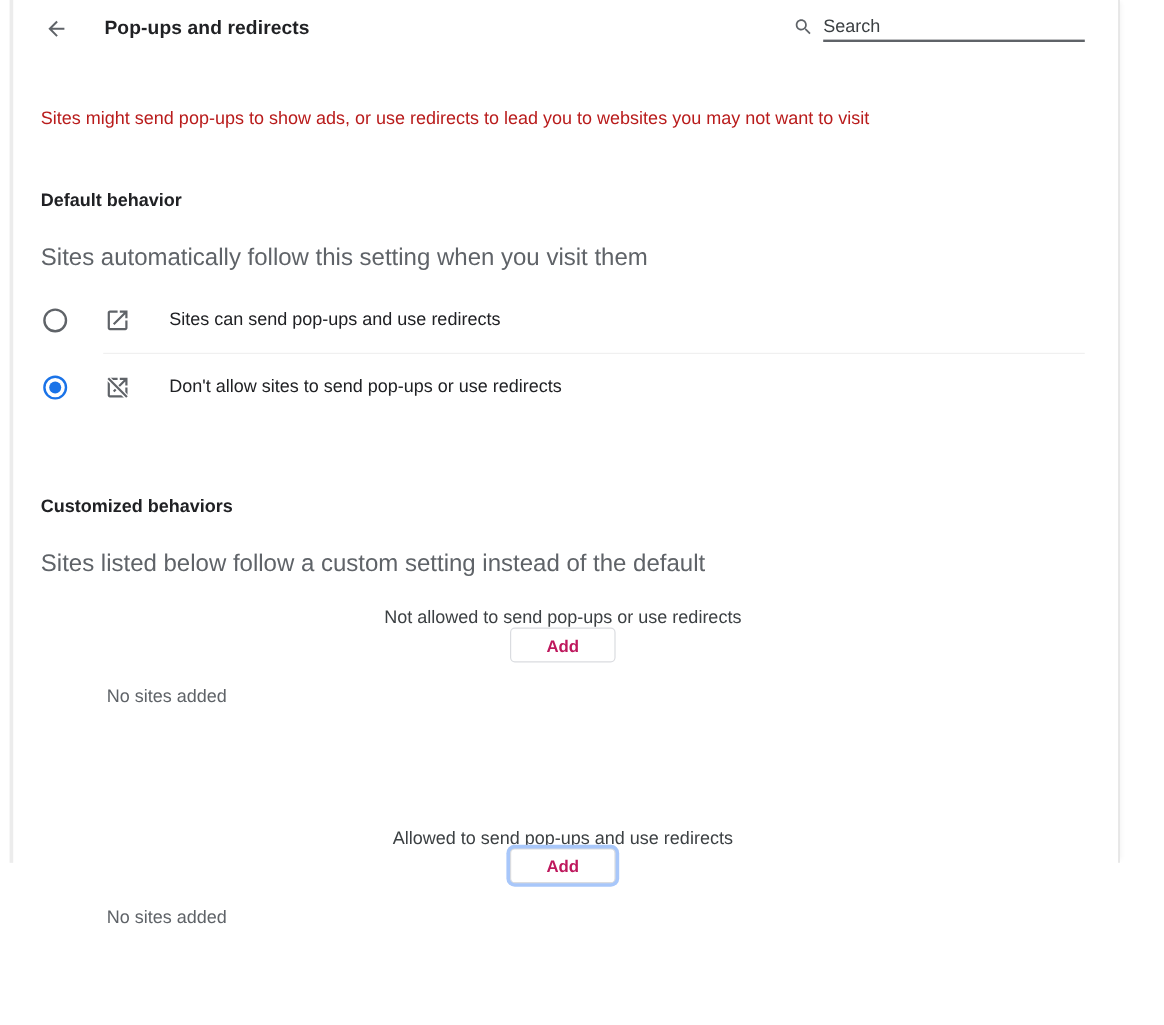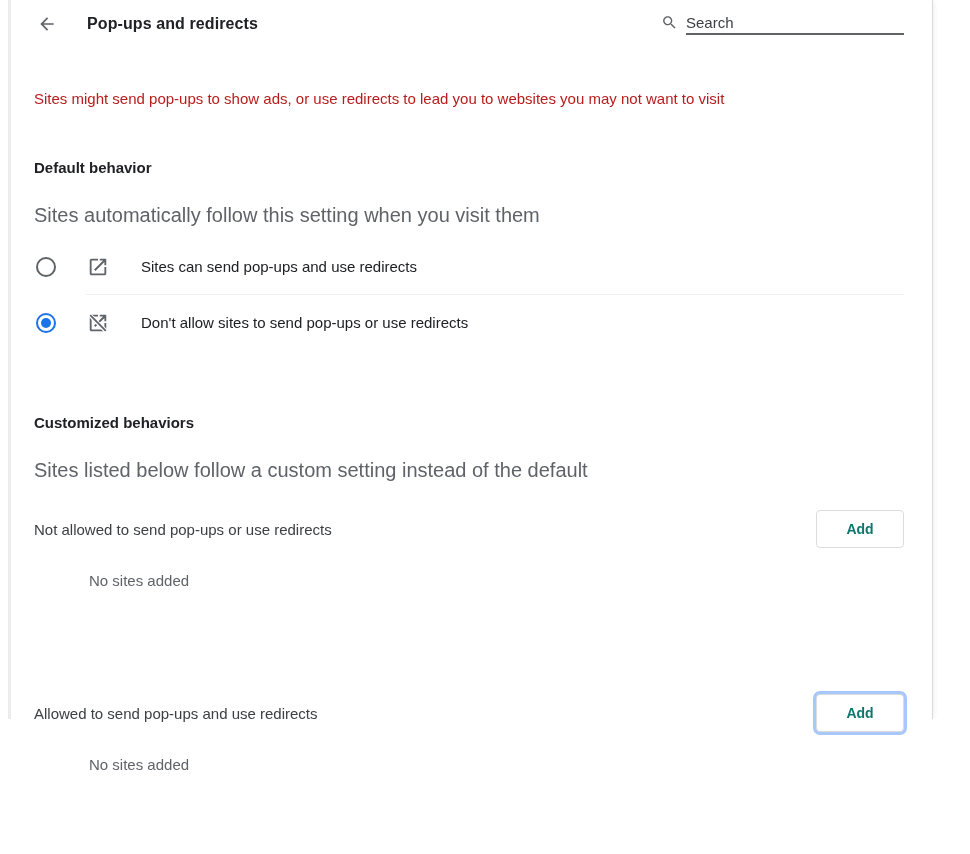--- a/index.html
+++ b/index.html
@@ -54,26 +54,26 @@
   }
   .radio-row.selected .radio-outer { border-color: #1a73e8; }
   .radio-dot { width: 10px; height: 10px; border-radius: 50%; background: transparent; }
   .radio-row.selected .radio-dot { background: #1a73e8; }
   .opt-icon { margin-left: 31px; flex: 0 0 auto; display: flex; }
   .opt-icon svg { fill: #5f6368; }
   .radio-label { margin-left: 32px; font-size: 15px; color: #202124; }
   .row-divider { border: none; border-top: 1px solid #f0f0f0; margin-left: 52px; }
 
   
-  .list-header { display: flex; align-items: center; justify-content: space-between; margin-top: 24px; height: 46px; }
+  .list-header { display: flex; align-items: center; justify-content: space-between; margin-top: 24px; height: 46px; flex-direction: column; }
   .list-label { font-size: 15px; color: #3c4043; }
   .add-btn {
     min-width: 88px; height: 38px; padding: 0 16px;
     background: #fff; border: 1px solid #dadce0; border-radius: 4px;
-    color: #0f766e; font-family: "Liberation Sans", sans-serif;
+    color: #be185d; font-family: "Liberation Sans", sans-serif;
     font-size: 14px; font-weight: 600; cursor: pointer; text-align: center;
   }
   .add-btn.focused { box-shadow: 0 0 0 3px #a8c7fa; }
   .empty-row { height: 48px; display: flex; align-items: center; padding-left: 55px; margin-top: 4px; }
   .empty-text { font-size: 15px; color: #5f6368; }
   .gap-between-lists { height: 62px; }
 </style>
 </head>
 <body>
 

